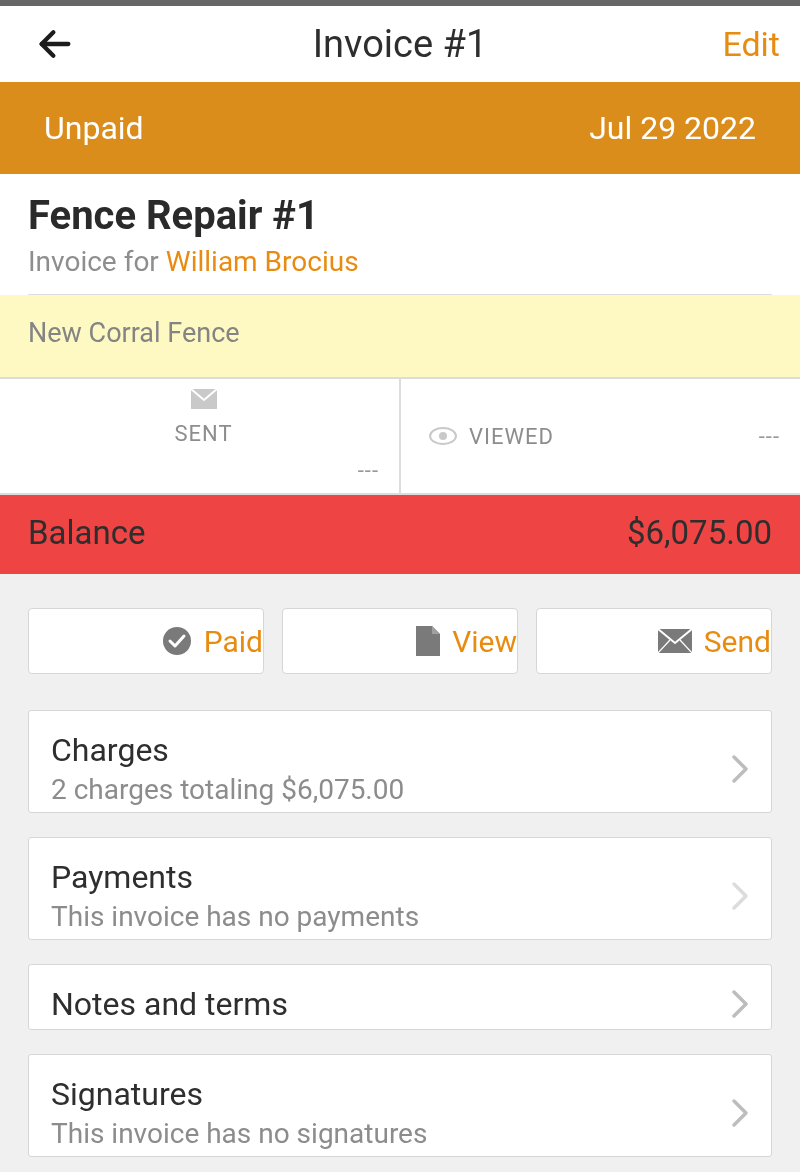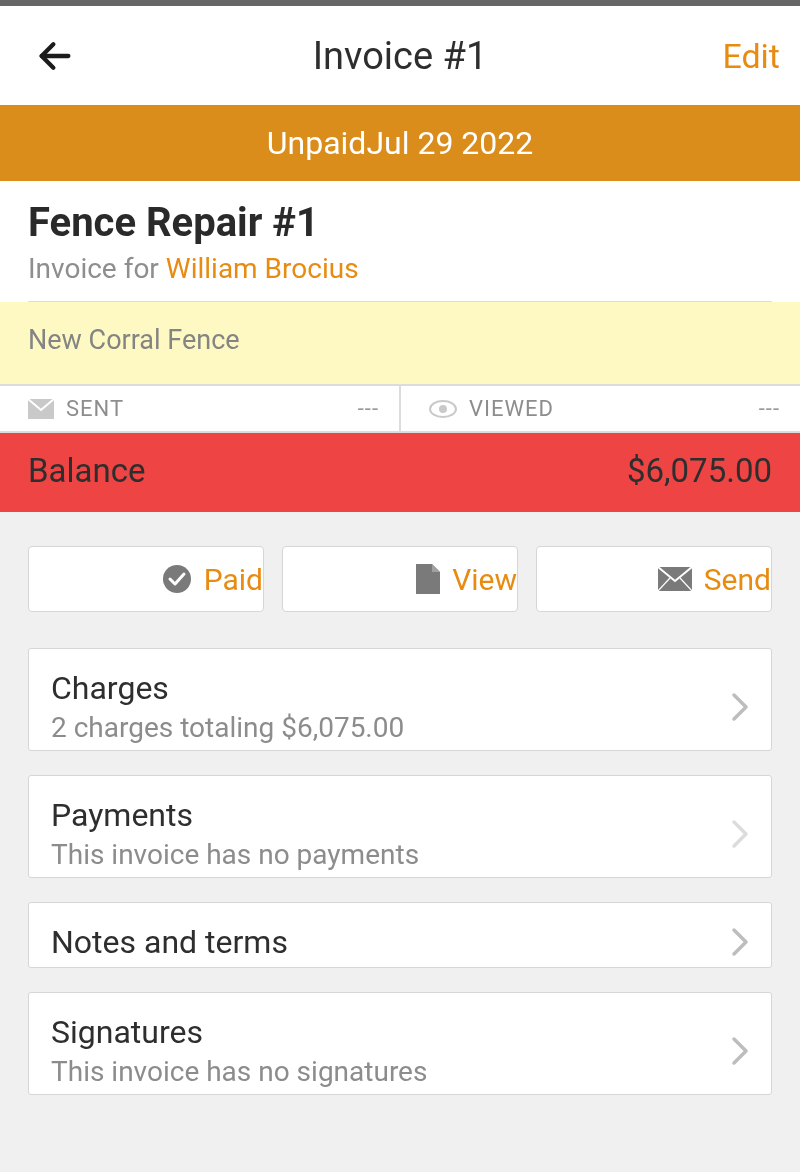--- a/index.html
+++ b/index.html
@@ -9,21 +9,21 @@
       width: 800px;
       height: 1172px;
       overflow: hidden;
     }
     .topbar-edge {
       height: 6px;
       background: #666;
     }
     .header {
       background: #fff;
-      height: 99px;
+      height: 76px;
       display: flex;
       align-items: center;
       padding: 0 20px 0 30px;
       position: relative;
     }
     .back-btn {
       width: 50px;
       height: 50px;
       display: flex;
       align-items: center;
@@ -41,25 +41,25 @@
     }
     .edit-link {
       margin-left: auto;
       color: #e88b11;
       font-size: 34px;
       cursor: pointer;
     }
     .status-bar {
       background: #db8d1b;
       color: #fff;
-      height: 76px;
-      display: flex;
-      align-items: center;
-      justify-content: center;
-      padding: 0 28px;
+      height: 92px;
+      display: flex;
+      align-items: center;
+      justify-content: space-between;
+      padding: 0 44px;
       font-size: 32px;
     }
     .job-header {
       background: #fff;
       padding: 18px 28px 16px 28px;
     }
     .job-title {
       font-size: 40px;
       color: #2a2a2a;
       font-weight: 700;
@@ -94,20 +94,21 @@
       display: flex;
       align-items: center;
       padding: 10px 20px 10px 28px;
       gap: 12px;
       color: #8d8d8d;
       font-size: 22px;
       letter-spacing: 1px;
     }
     .sv-cell.left {
       border-right: 2px solid #dcdcdc;
+      flex-direction: column;
     }
     .sv-cell .dashes {
       margin-left: auto;
       color: #999;
       font-size: 22px;
     }
     .balance-row {
       background: #ef4444;
       display: flex;
       justify-content: space-between;

